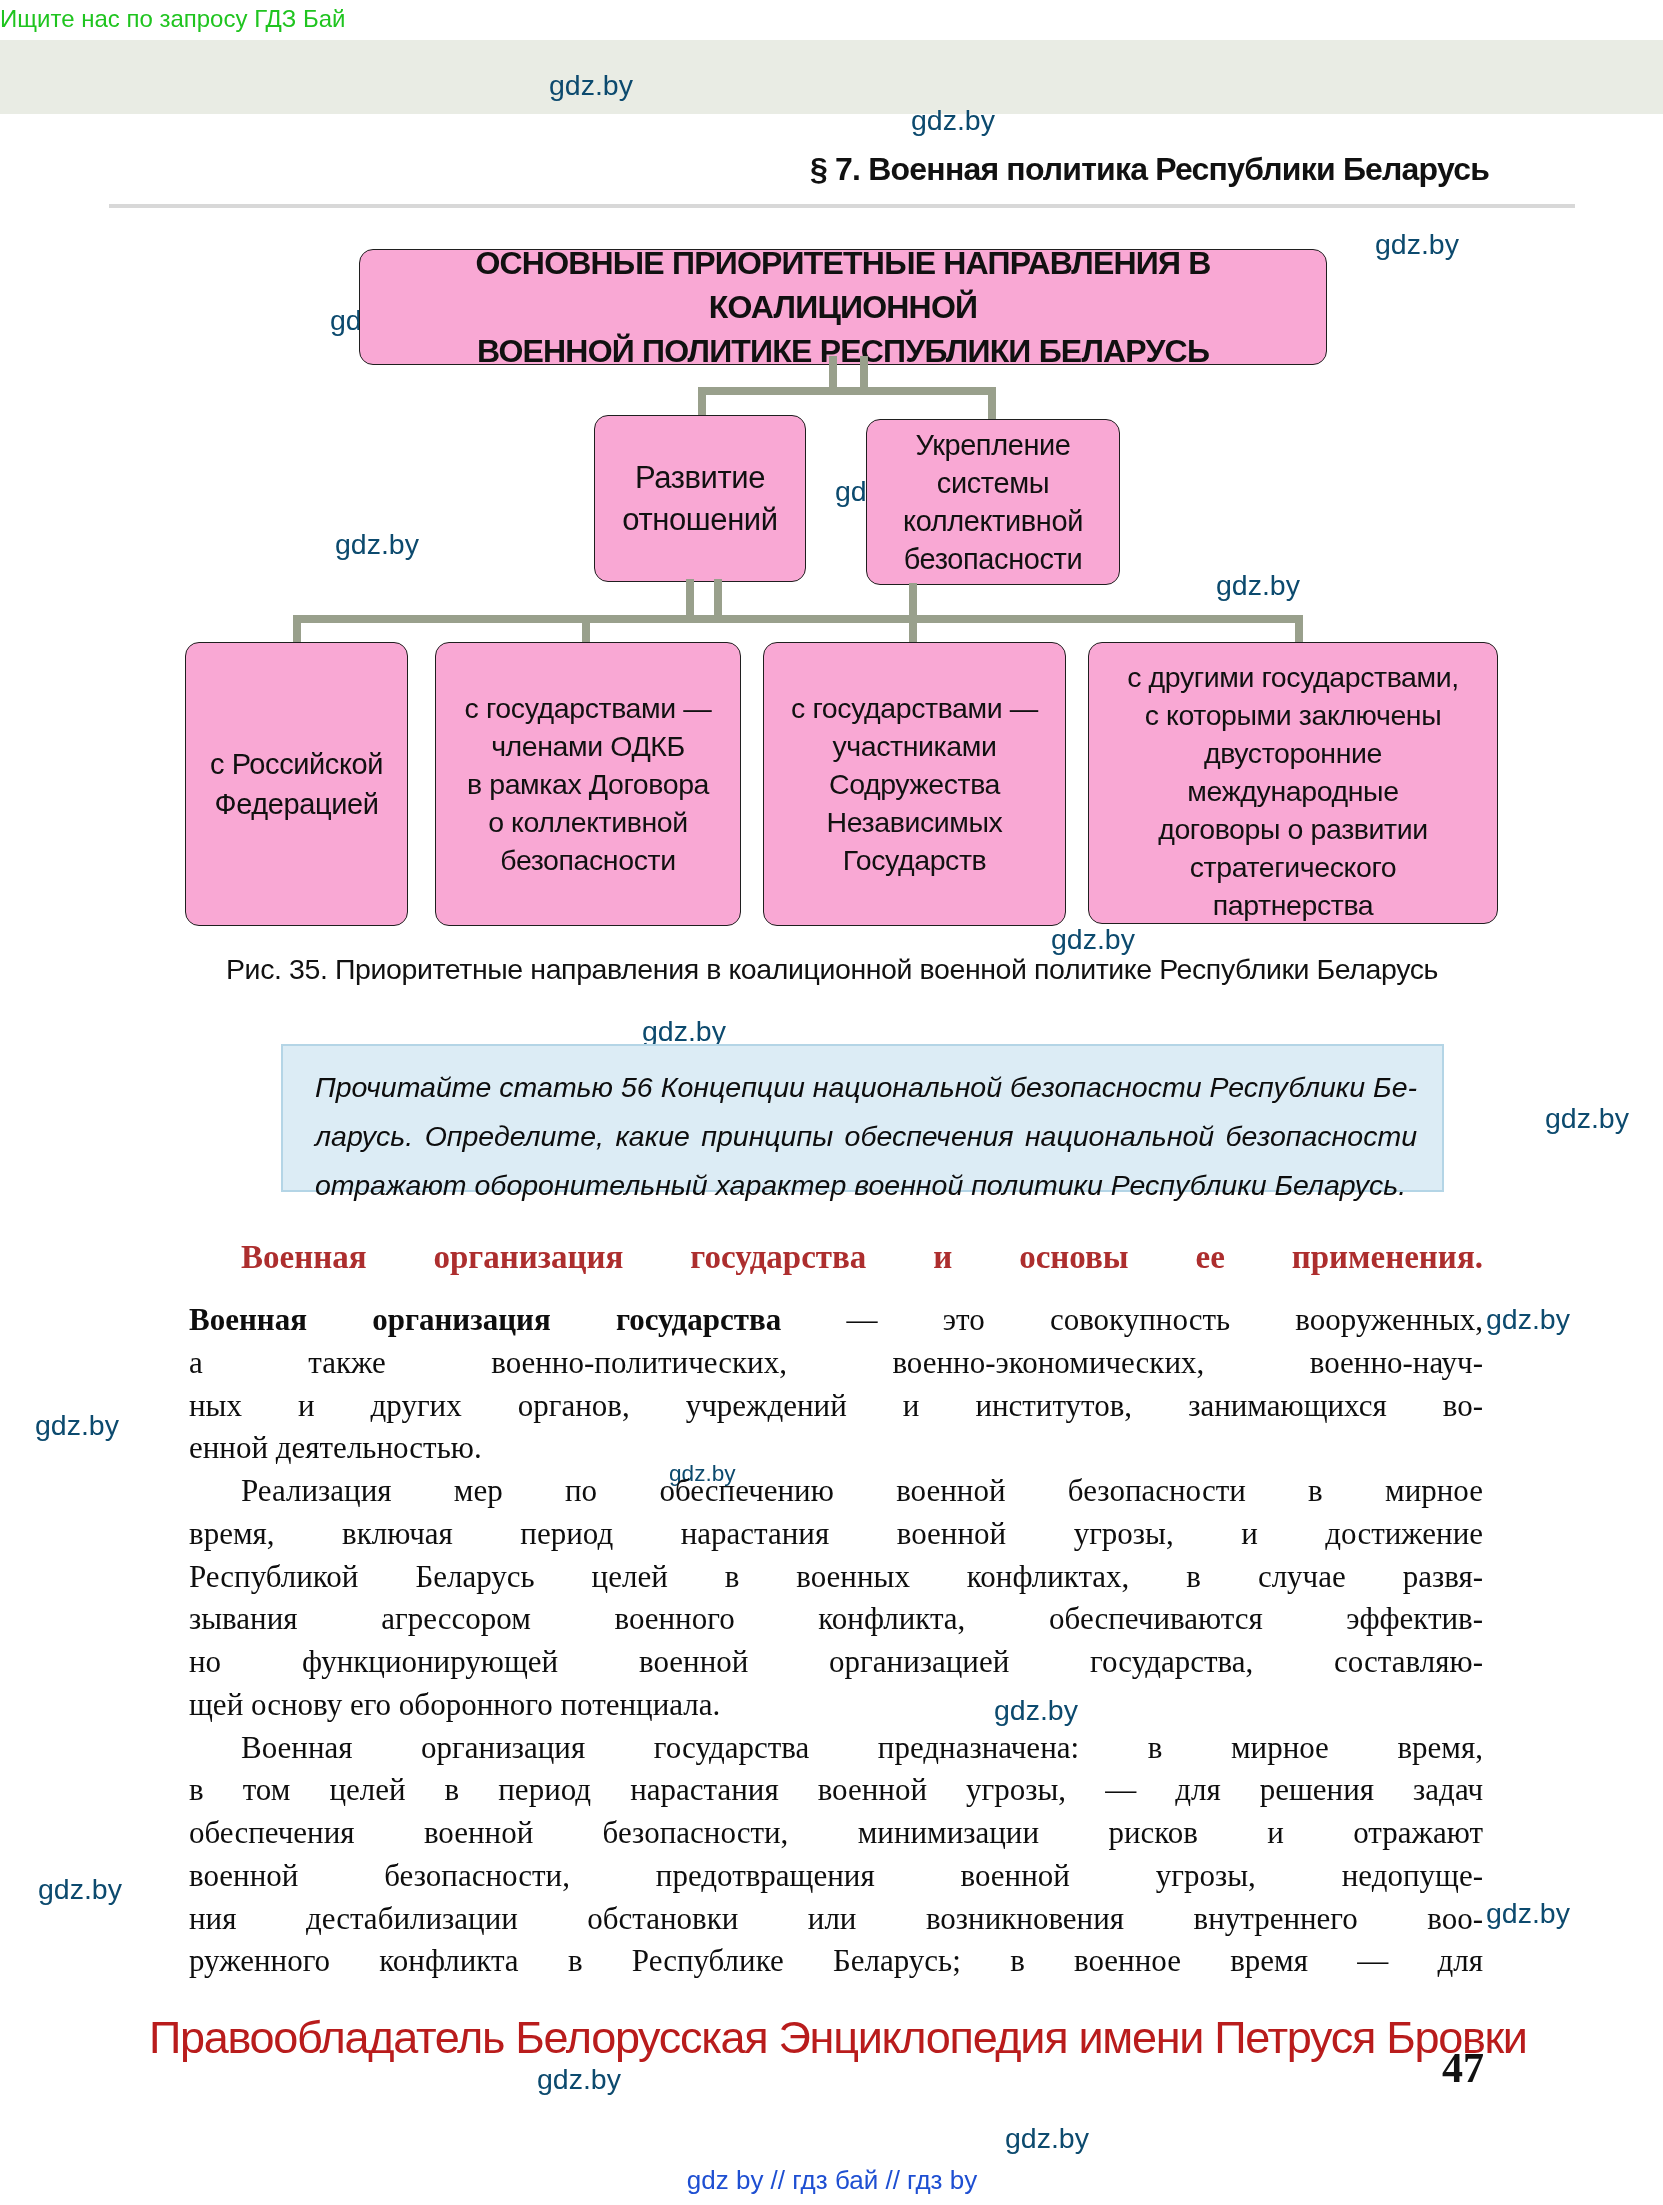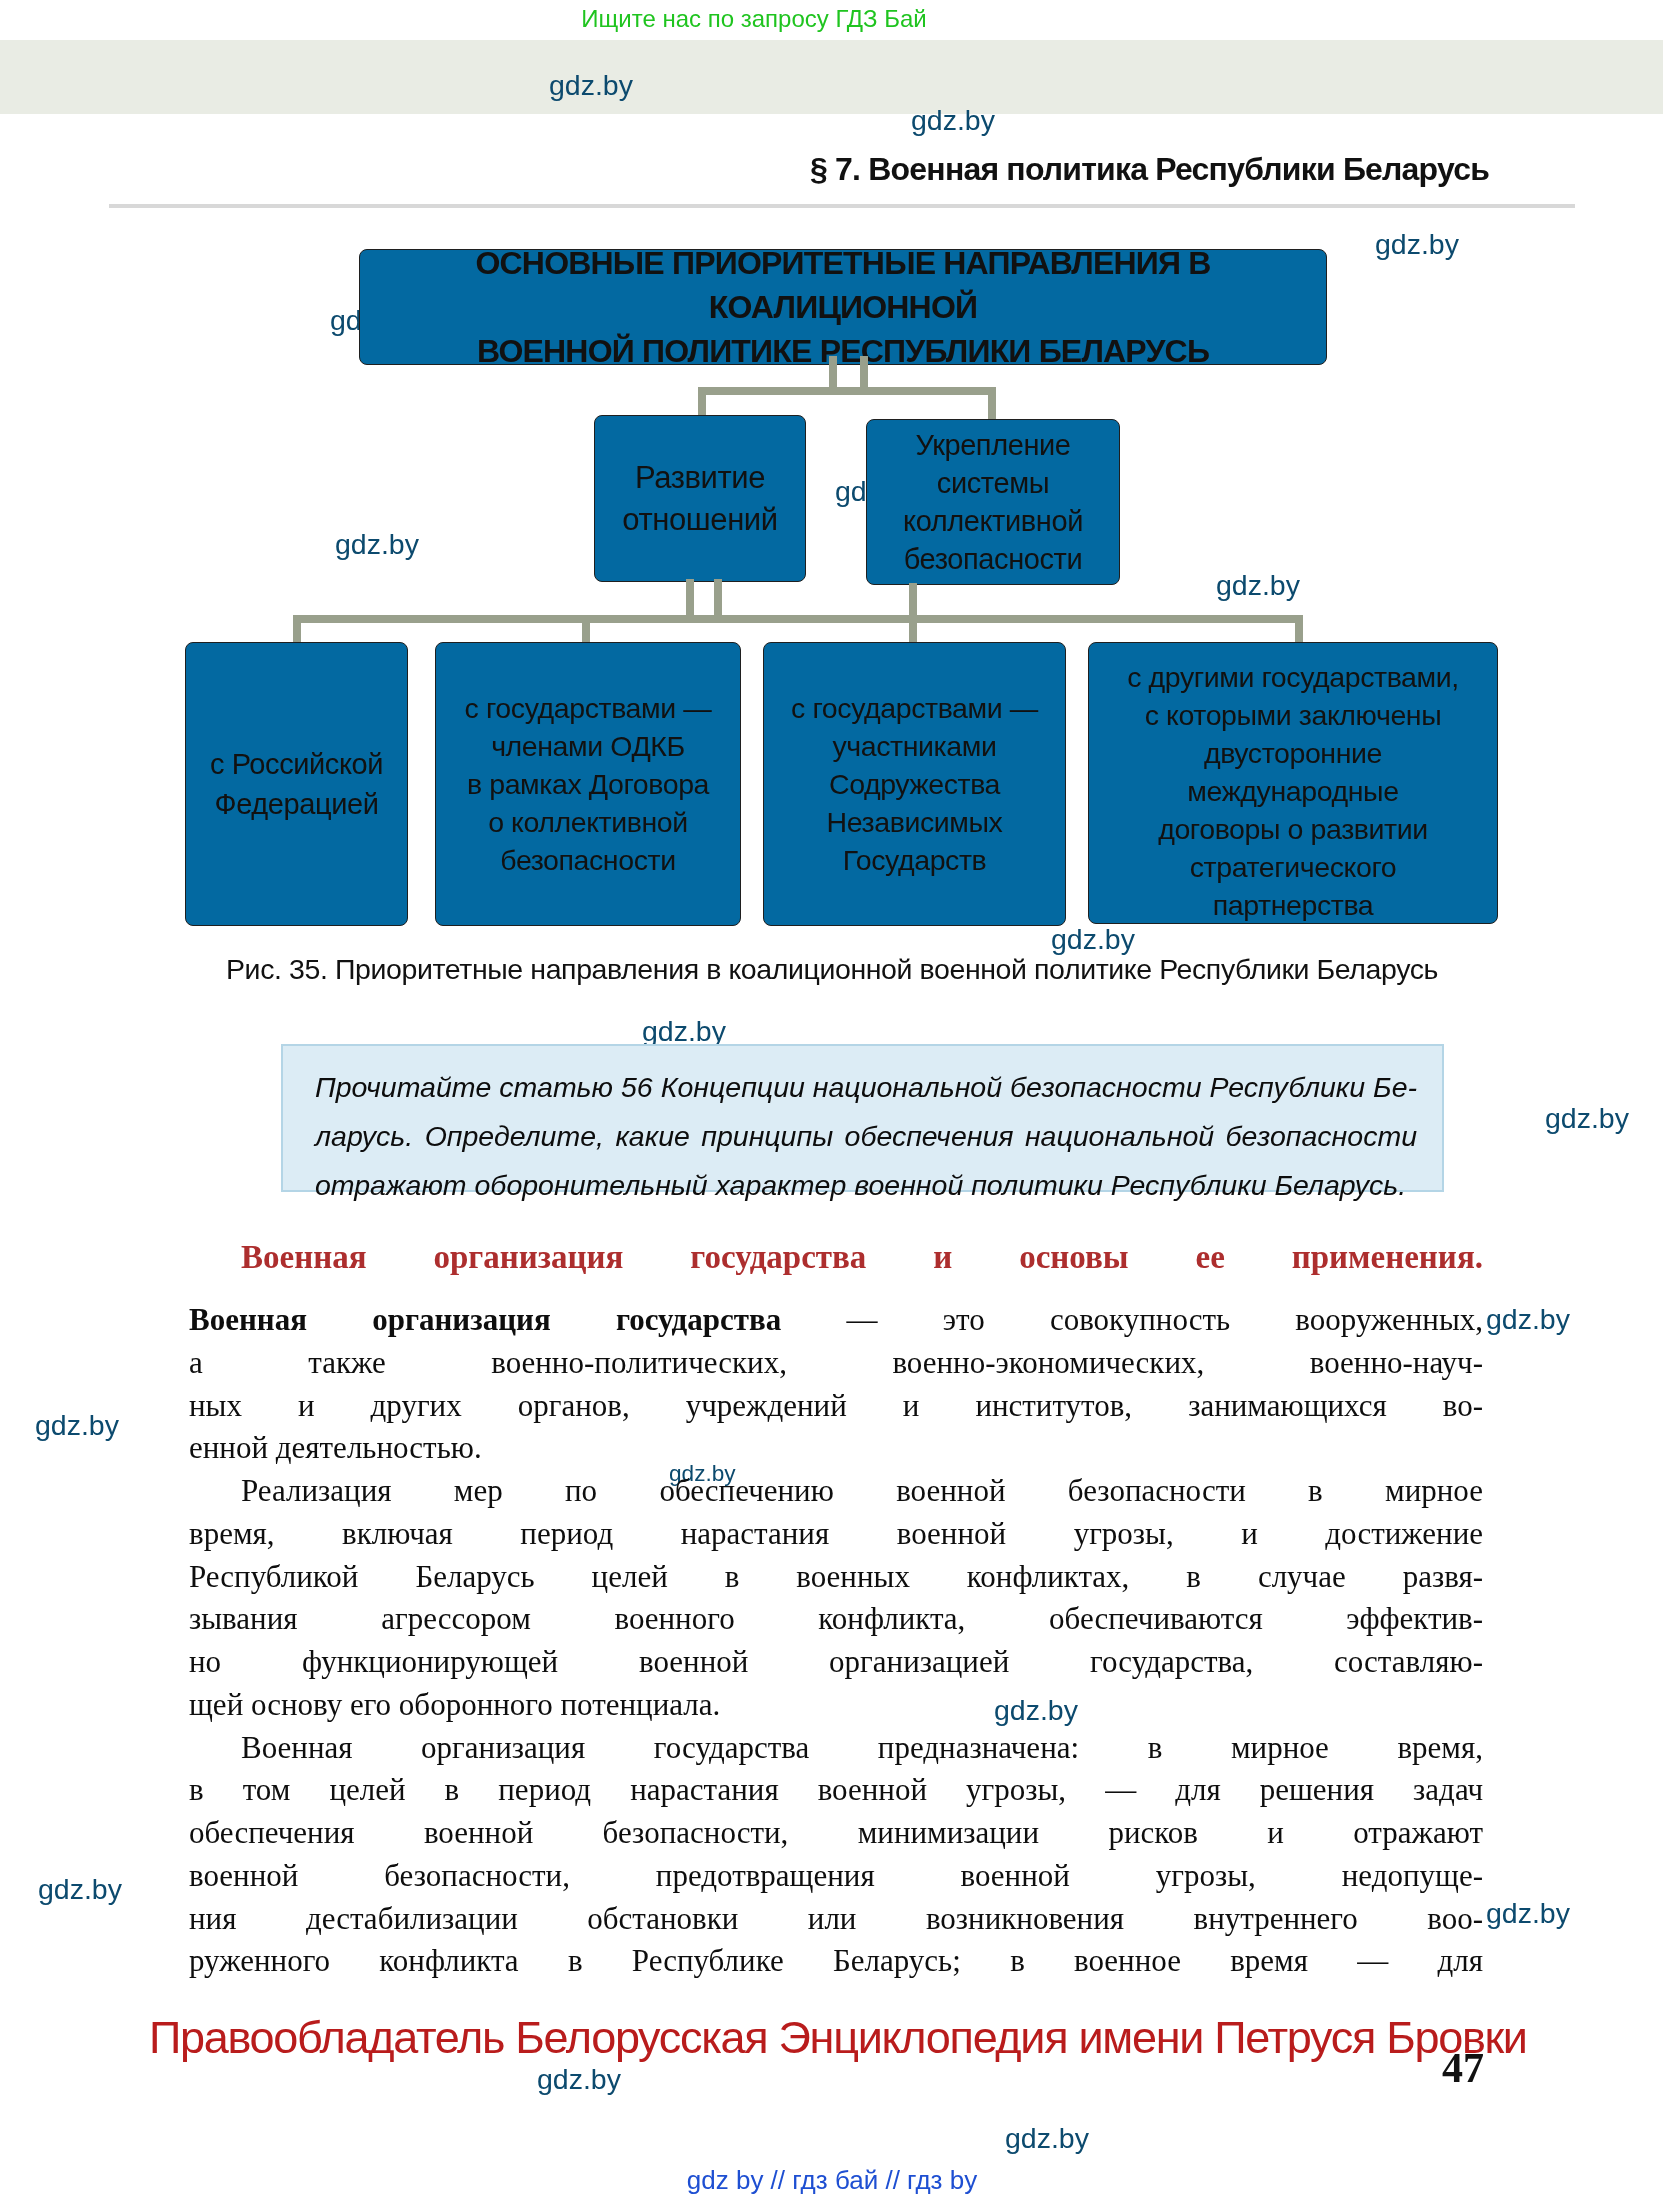--- a/index.html
+++ b/index.html
@@ -1,26 +1,26 @@
 <!DOCTYPE html>
 <html style="font-size:13.4px"><head>
 <meta charset="utf-8">
 <style>
   html,body{margin:0;padding:0;background:#ffffff;}
   #page{position:relative;width:1664px;height:2205px;background:#ffffff;overflow:hidden;
         font-family:"Liberation Sans",sans-serif;color:#111;}
-  .promo{position:absolute;top:5px;left:0;width:1508px;text-align:center;
+  .promo{position:absolute;top:5px;left:0;width:1508px;
          font-size:24px;letter-spacing:0;}
   .header-bar{position:absolute;left:0;top:40px;width:1664px;height:74px;background:#e9ece4;}
   .wm{position:absolute;font-size:28.5px;color:#0c4a6e;white-space:nowrap;margin-top:12px;}
   .wm.small{font-size:22.6px;}
   .section-title{position:absolute;top:151px;right:175px;font-size:32px;font-weight:bold;
                  letter-spacing:-0.8px;white-space:nowrap;}
   .rule{position:absolute;left:109px;top:204px;width:1466px;height:4.2px;background:#d8d8d8;}
-  .fbox{position:absolute;background:#0369a1;border:1.7px solid #1f1f1f;border-radius:8px;
+  .fbox{position:absolute;background:#f9a8d4;border:1.7px solid #1f1f1f;border-radius:14px;
         display:flex;align-items:center;justify-content:center;text-align:center;
         letter-spacing:-0.4px;}
   .fbox .bt{white-space:pre-line;}
   .fbox.root{font-weight:bold;font-size:32px;line-height:44px;letter-spacing:-0.8px;}
   .conn{position:absolute;background:#99a08c;}
   .caption{position:absolute;left:0;top:953px;width:1664px;text-align:center;
            font-size:28.5px;letter-spacing:-0.4px;}
   .task-box{position:absolute;left:281px;top:1044px;width:1163px;height:148px;
             background:#dcecf5;border:2.5px solid #b4d5e6;box-sizing:border-box;
             padding:17px 25px 0 32px;font-style:italic;font-size:28.5px;line-height:49px;

